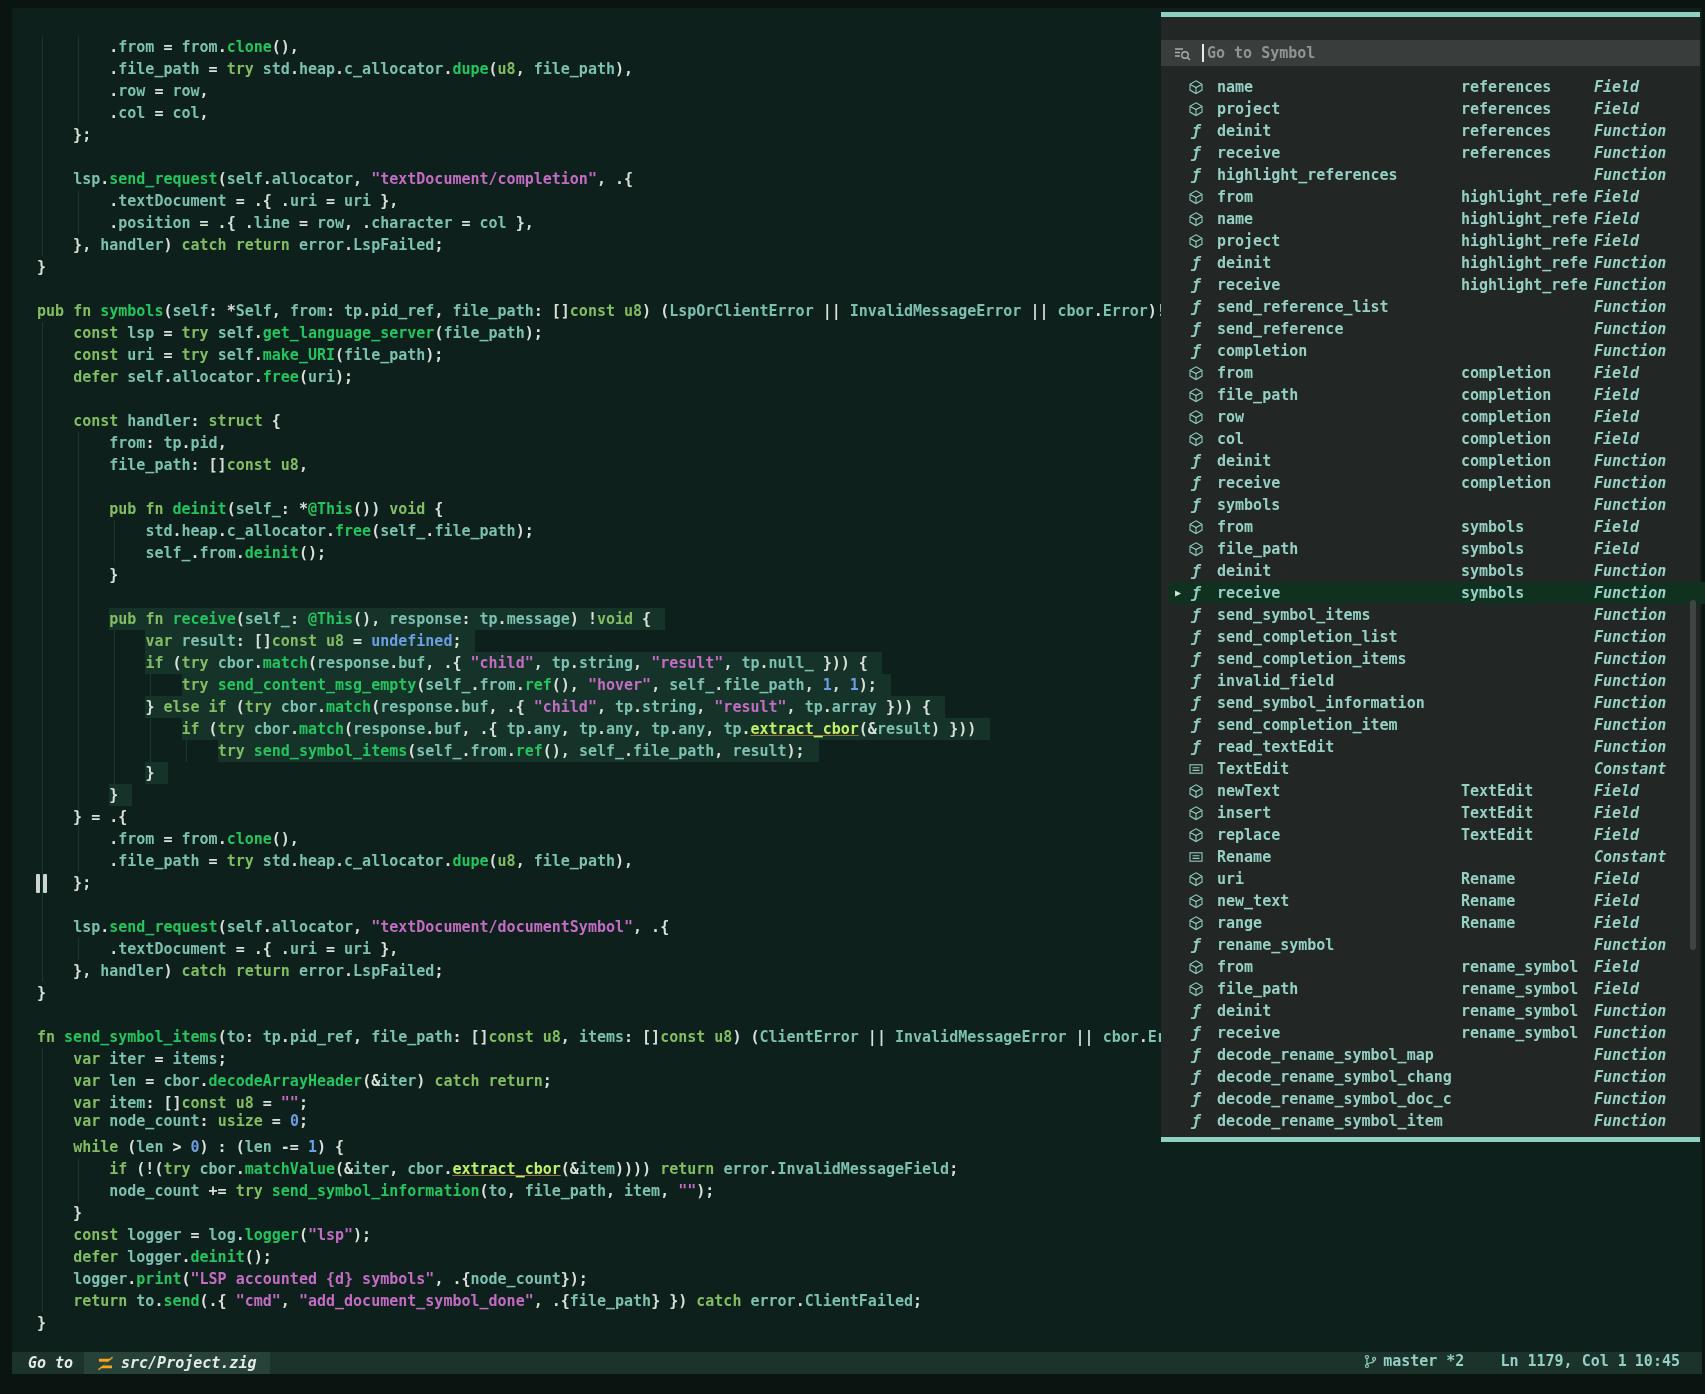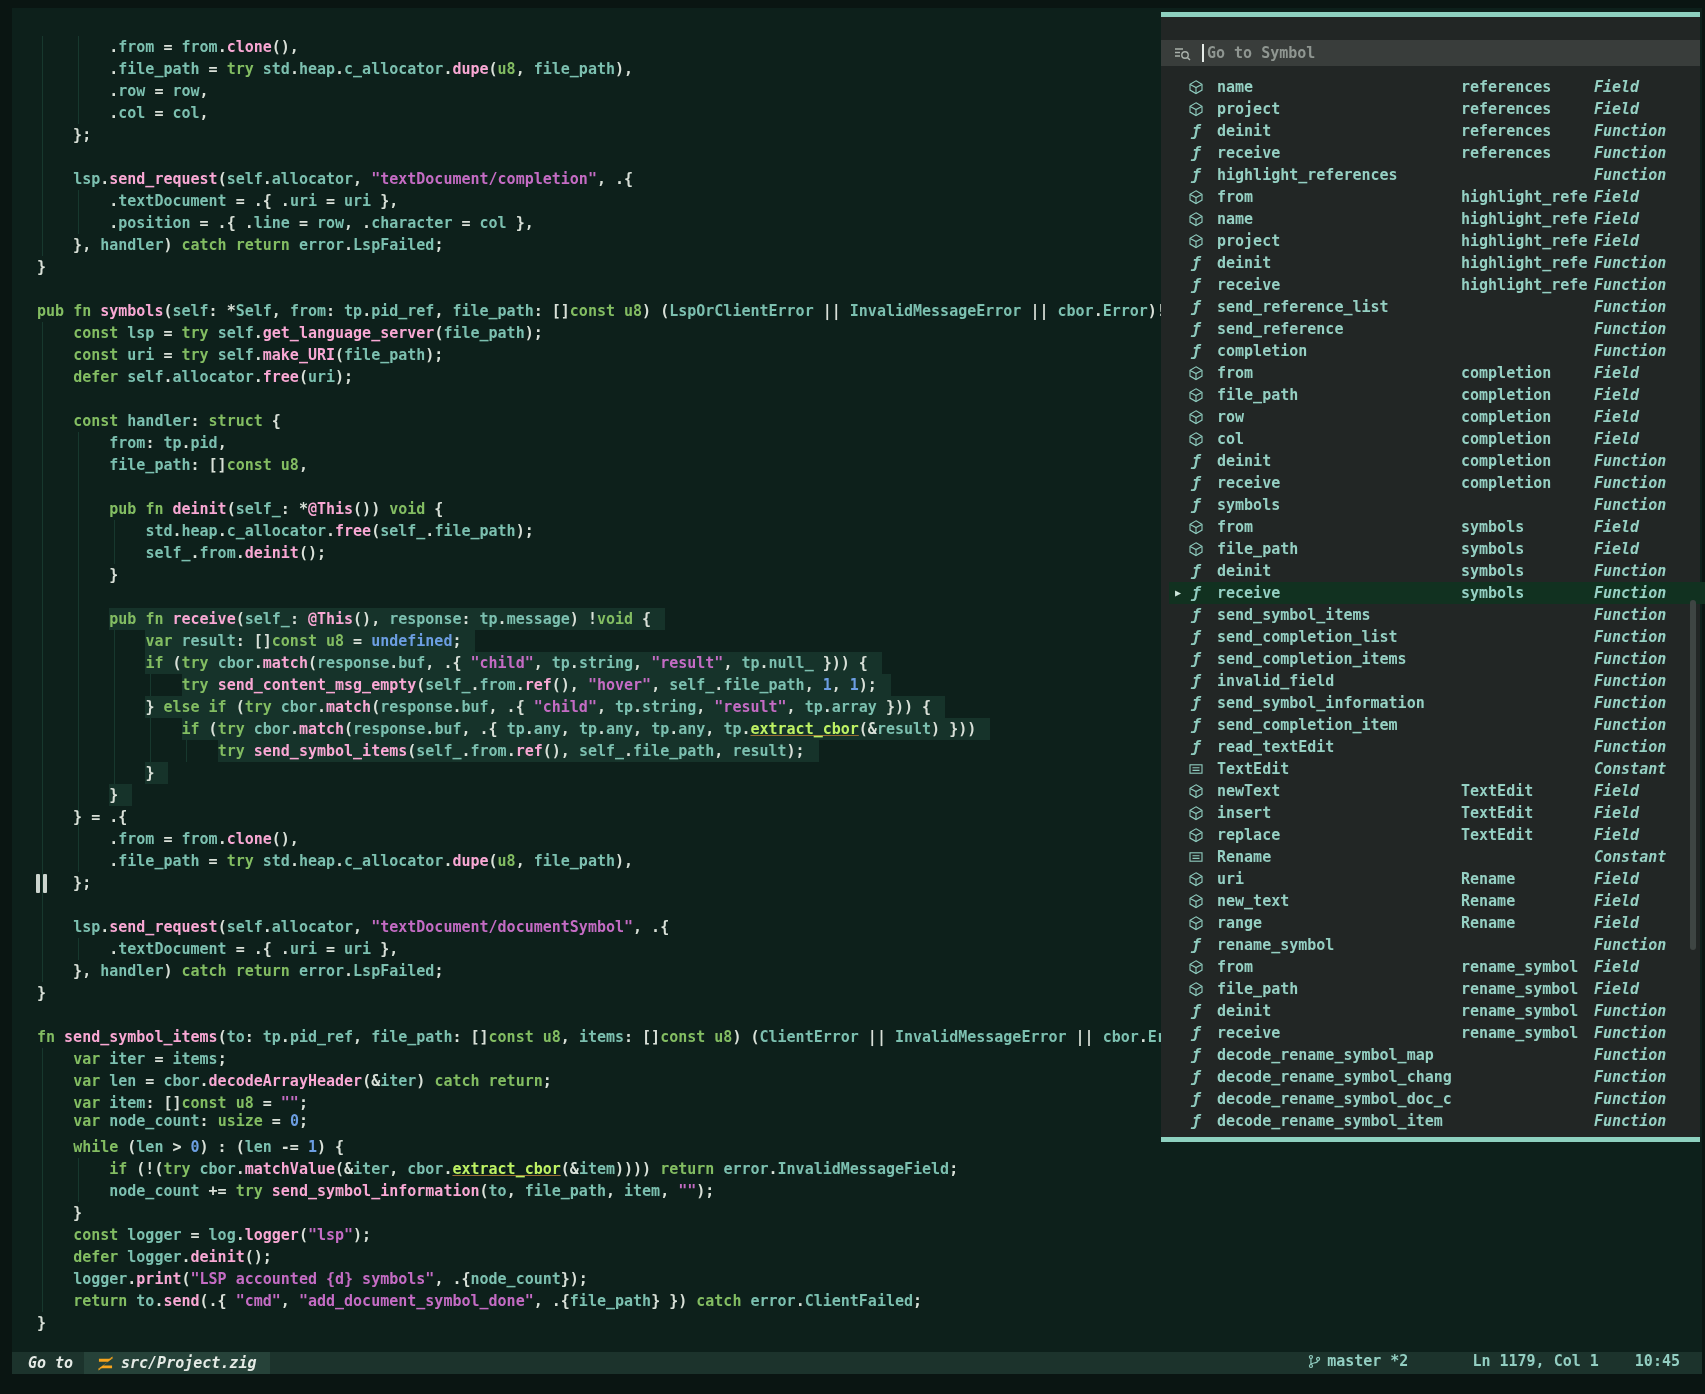--- a/index.html
+++ b/index.html
@@ -9,21 +9,21 @@
   
   .tab-strip{position:absolute;left:12px;top:8px;width:1149px;height:27px;background:#12261f;}
   .tab{position:absolute;left:16px;top:0;height:27px;display:flex;align-items:center;gap:9px;
        padding:0 26px 0 12px;background:#1f3830;color:#ecf2ed;
        clip-path:polygon(0 0,calc(100% - 14px) 0,100% 100%,0 100%);}
   .zig svg{width:17px;height:17px;display:block;}
   .zig.small svg{width:15px;height:15px;}
   
   .code{position:absolute;left:0;top:0;width:1705px;height:1374px;}
   .cl{position:absolute;left:37px;height:22px;line-height:22px;white-space:pre;color:#d9e0d8;}
-  .tk-p{color:#d9e0d8}.tk-k{color:#83bd62}.tk-f{color:#f9a8d4}.tk-v{color:#7cc0b0}
+  .tk-p{color:#d9e0d8}.tk-k{color:#83bd62}.tk-f{color:#22c55e}.tk-v{color:#7cc0b0}
   .tk-s{color:#c46cc4}.tk-n{color:#6c9ee2}
   .tk-x{color:#bef264;text-decoration:underline;text-decoration-color:#9a6c34;}
   .hl{display:inline-block;vertical-align:top;height:22px;line-height:22px;background:#16332a;padding-right:14px;}
   .guide{position:absolute;width:1px;background:#1b4036;opacity:.75;}
   .cursor{position:absolute;left:36px;top:874px;width:16px;height:19px;}
   .cursor i{position:absolute;top:0;width:4px;height:19px;background:#ccd5cf;border-radius:1px;}
   .cursor i:first-child{left:0}.cursor i:last-child{left:7px}
   
   .panel{position:absolute;left:1161px;top:12px;width:539px;height:1130px;background:#222625;color:#95d0c3;}
   .pbar{position:absolute;left:0;width:539px;height:5px;background:#8ed1c0;}
@@ -44,21 +44,21 @@
   .pname{position:absolute;left:48px;top:0;width:240px;overflow:hidden;white-space:pre;}
   .pcont{position:absolute;left:292px;top:0;width:130px;overflow:hidden;white-space:pre;}
   .pkind{position:absolute;left:425px;top:0;white-space:pre;font-style:italic;}
   .thumb{position:absolute;left:529px;top:588px;width:6px;height:350px;background:#3e4543;border-radius:3px;}
   
   .status{position:absolute;left:12px;top:1352px;width:1690px;height:22px;background:#1c332c;color:#e5ebe6;line-height:22px;}
   .mode{position:absolute;left:16px;font-style:italic;}
   .fseg{position:absolute;left:72px;top:0;height:22px;display:flex;align-items:center;gap:8px;
         padding:0 14px;background:#264239;}
   .fname{font-style:italic;}
-  .sright{position:absolute;right:22px;top:0;height:18px;display:flex;align-items:center;color:#93cfc2;gap:28px;}
+  .sright{position:absolute;right:22px;top:0;height:18px;display:flex;align-items:center;color:#93cfc2;}
   .branch{display:flex;align-items:center;gap:5px;}
   .branch svg{width:15px;height:15px;display:block;}
   .pos{margin-left:36px;}
   .time{margin-left:8px;}
 </style>
 </head>
 <body>
 
 <div id="app">
   <div class="editor-bg"></div>

